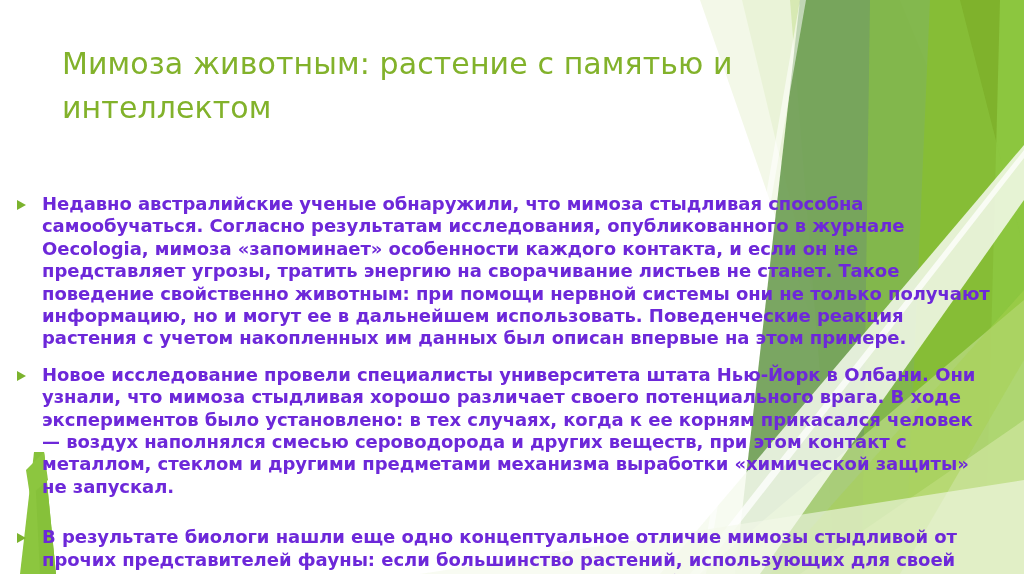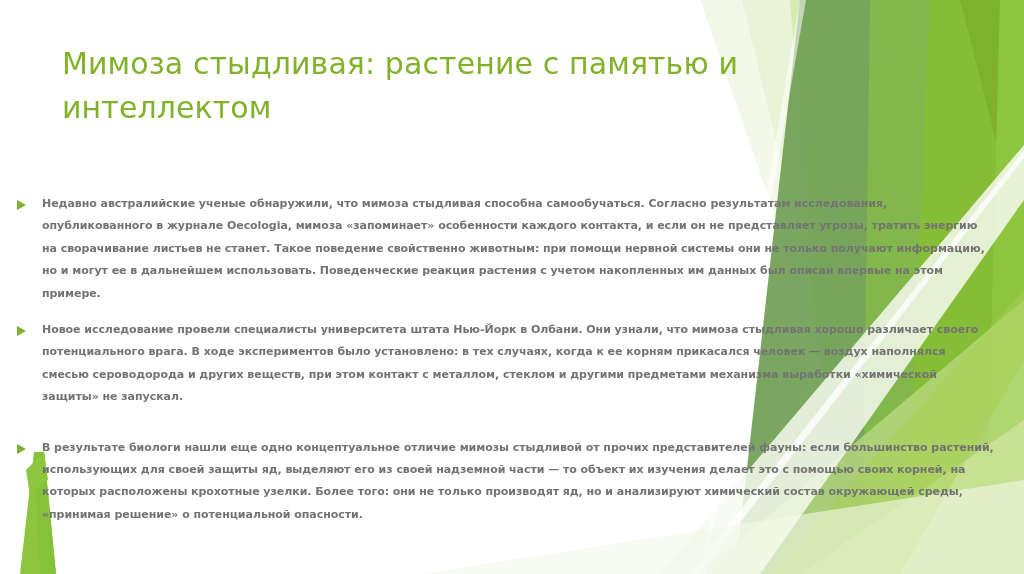--- a/index.html
+++ b/index.html
@@ -75,24 +75,24 @@
     width: 0;
     height: 0;
     border-top: 5.5px solid transparent;
     border-bottom: 5.5px solid transparent;
     border-left: 9px solid #7bb32e;
     margin-left: 3px;
   }
 
   .bullet-text {
     flex: 1 1 auto;
-    font-size: 11px;
+    font-size: 18px;
     line-height: 22.4px;
     font-weight: 600;
-    color: #737373;
+    color: #6d28d9;
     text-align: left;
     letter-spacing: -0.05px;
   }
 </style>
 </head>
 <body>
 
 <div class="slide">
 
   <svg class="bg-layer" viewBox="0 0 1024 574" preserveAspectRatio="none" aria-hidden="true">
@@ -133,21 +133,21 @@
 
       <polygon points="20,574 56,574 44,452 34,452" fill="#8cc63f"></polygon>
       <polygon points="34,452 44,452 56,574 40,574" fill="#86c13a"></polygon>
       <polygon points="26,470 44,452 48,480 30,496" fill="#8cc63f"></polygon>
 
       <polygon points="420,574 1024,480 1024,574" fill="#f4f9ea" opacity="0.6"></polygon>
     </g>
   </svg>
 
   <div class="title-block">
-    <div class="title-text">Мимоза стыдливая: растение с памятью и интеллектом</div>
+    <div class="title-text">Мимоза животным: растение с памятью и интеллектом</div>
   </div>
 
   <div class="content">
 
     <div class="bullet-row">
       <div class="bullet-marker">
         <span class="tri"></span>
       </div>
       <div class="bullet-text">Недавно австралийские ученые обнаружили, что мимоза стыдливая способна самообучаться. Согласно результатам исследования, опубликованного в журнале Oecologia, мимоза «запоминает» особенности каждого контакта, и если он не представляет угрозы, тратить энергию на сворачивание листьев не станет. Такое поведение свойственно животным: при помощи нервной системы они не только получают информацию, но и могут ее в дальнейшем использовать. Поведенческие реакция растения с учетом накопленных им данных был описан впервые на этом примере.</div>
     </div>

